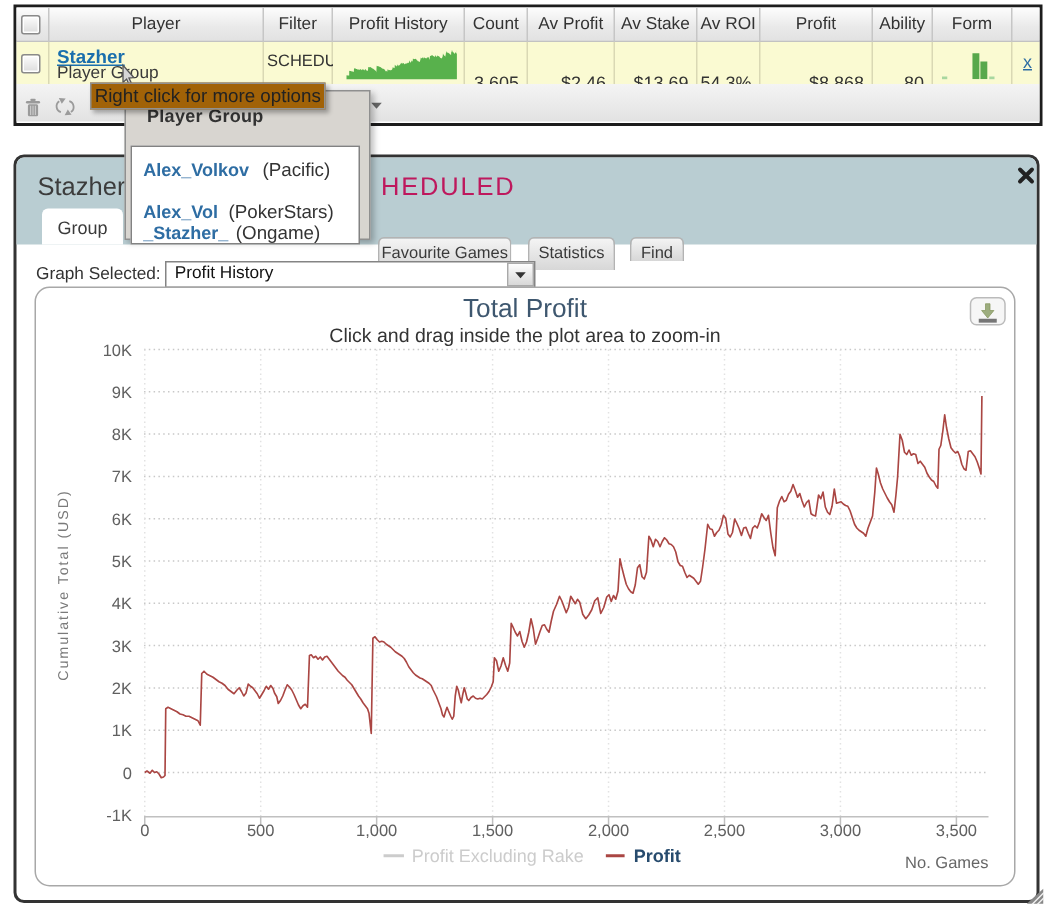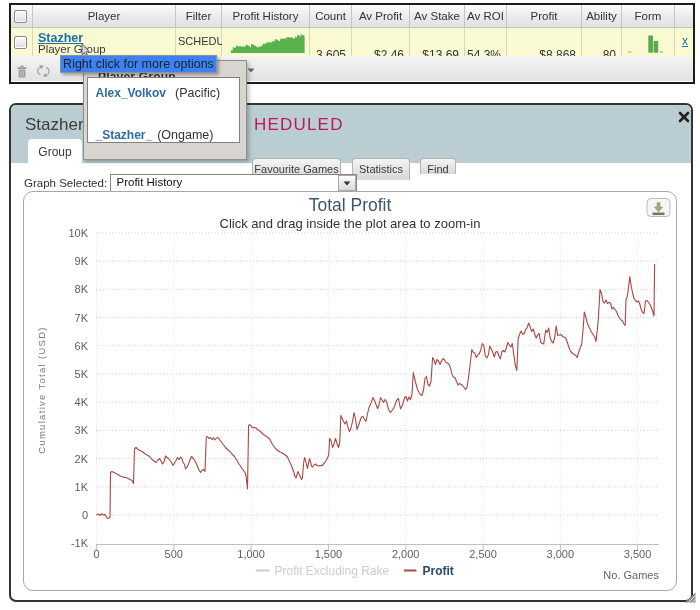--- a/index.html
+++ b/index.html
@@ -13,26 +13,26 @@
 #ttool { left:0; top:51px; width:682px; height:25px; background:linear-gradient(#f4f4f4,#e2e2e2); }
 .cb { position:absolute; width:13px; height:13px; border:1px solid #8a8a8a; border-radius:2px; background:linear-gradient(#fdfdfd,#dcdcdc); box-shadow:inset 0 0 0 1px #fff; }
 
 #dlg { left:9px; top:103px; width:684px; height:499px; border:2px solid #333; border-radius:7px; background:#fff; z-index:2; }
 #dlghead { left:0; top:0; width:680px; height:58px; background:#b9cdd2; border-radius:5px 5px 0 0; }
 .tab { position:absolute; font-size:11px; color:#3a3a3a; text-align:center; border-radius:4px 4px 0 0; white-space:nowrap; }
 .tabg { background:linear-gradient(#f4f4f4,#d7d7d7); border:1px solid #b3b3b3; border-bottom:none;margin-top:16px; }
 #chartbox { left:12px; top:86px; width:654px; height:400px; border:1px solid #a8a8a8; border-radius:10px; background:#fff; }
 
 #dd { left:83px; top:60px; width:164px; height:100px; background:#d8d5d0; border:1px solid #8f8f8f; z-index:6; box-shadow:2px 2px 4px rgba(0,0,0,0.25); }
-#ddin { position:absolute; left:3px; top:16px; width:153px; height:66px; background:#fff; border:1px solid #828282;padding-left:30px; }
+#ddin { position:absolute; left:3px; top:36px; width:153px; height:66px; background:#fff; border:1px solid #828282;padding-left:30px; }
 .ddrow { position:absolute; left:7.5px; white-space:nowrap; font-size:12.5px; }
 .ddname { font-weight:bold; color:#2e6da3; font-size:12px; }
 .ddsite { color:#333; }
 
-#tip { left:60px; top:55px; width:157px; height:18px; background:#3b82f6; border:1px solid #919191; z-index:8; font-size:12.5px; color:#222; line-height:17px; text-align:center; box-shadow:2px 2px 3px rgba(0,0,0,0.3); }
+#tip { left:60px; top:55px; width:157px; height:18px; background:#a16207; border:1px solid #919191; z-index:8; font-size:12.5px; color:#222; line-height:17px; text-align:center; box-shadow:2px 2px 3px rgba(0,0,0,0.3); }
 .num { font-size:12px; color:#333; text-align:right; position:absolute; top:20px; }
 </style></head>
 <body>
 
 <div class="abs" id="tbl">
  <div class="abs" id="thead">
   <div class="hc" style="left:0;width:22px;"></div>
   <div class="hc" style="left:22px;width:143px;">Player</div>
   <div class="hc" style="left:165px;width:46px;">Filter</div>
   <div class="hc" style="left:211px;width:88px;">Profit History</div>
@@ -217,17 +217,18 @@
     <g stroke="#f2f2f2" stroke-width="0.9">
       <line x1="4" y1="11" x2="12" y2="3"></line>
       <line x1="7.5" y1="11" x2="12" y2="6.5"></line>
     </g>
   </svg>
 
 <div class="abs" id="dd">
   <div class="abs" style="left:14px;top:9px;font-size:12px;font-weight:bold;color:#333;letter-spacing:0.2px;">Player Group</div>
   <div class="abs" id="ddin">
     <div class="ddrow" style="top:8px;"><span class="ddname">Alex_Volkov</span><span class="ddsite" style="margin-left:9px;">(Pacific)</span></div>
+    <div class="ddrow" style="top:36px;"><span class="ddname">Alex_Vol</span><span class="ddsite" style="margin-left:7px;">(PokerStars)</span></div>
     <div class="ddrow" style="top:50px;"><span class="ddname">_Stazher_</span><span class="ddsite" style="margin-left:5px;">(Ongame)</span></div>
   </div>
 </div>
 
 <div class="abs" id="tip">Right click for more options</div>
 
 </body></html>

